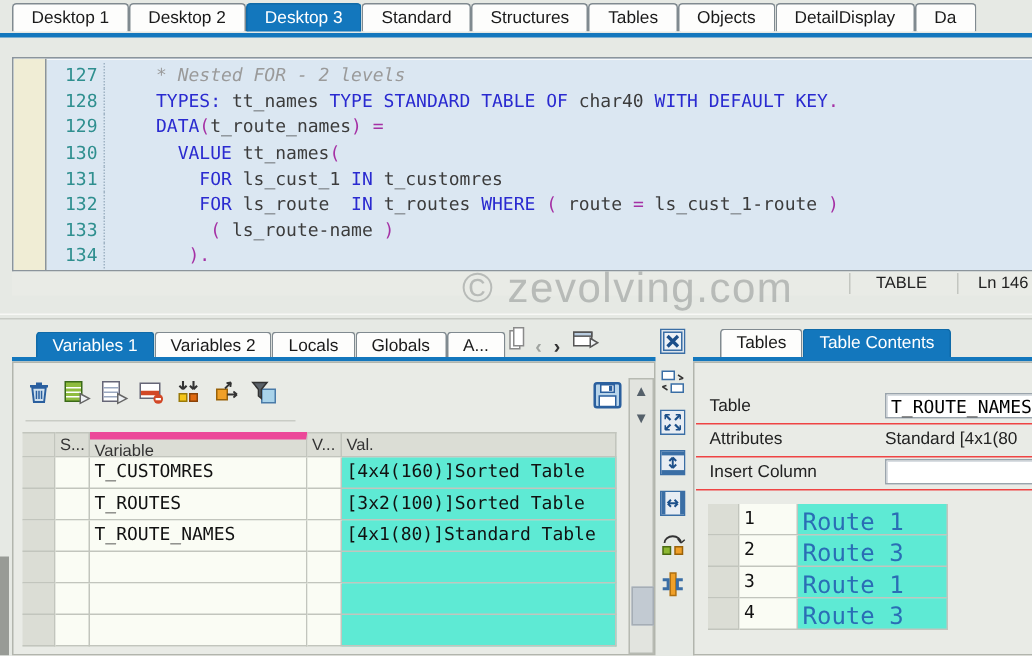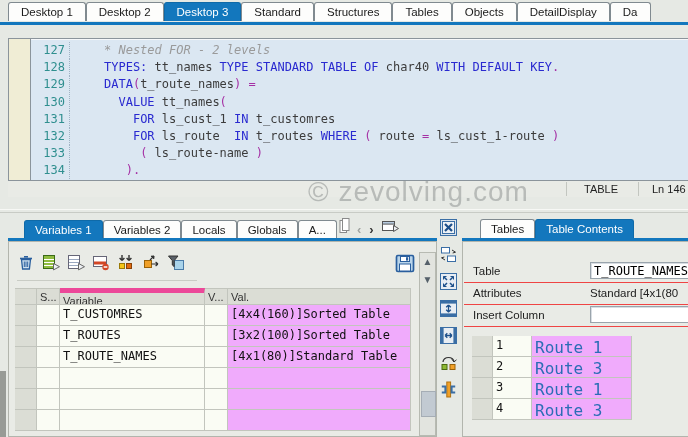--- a/index.html
+++ b/index.html
@@ -58,21 +58,21 @@
   .sb-btn{position:absolute;left:0;width:15px;height:15px;text-align:center;line-height:14px;font-size:10px;color:#55606a;}
   .sb-thumb{position:absolute;left:1px;top:138px;width:13px;height:24px;background:#c2cad2;border:1px solid #a5adb5;}
 
   
   .grid{position:absolute;font-size:11px;color:#222;}
   .grow{display:flex;}
   .gcell{border-right:1px solid #c2c5bd;border-bottom:1px solid #c2c5bd;box-sizing:border-box;overflow:hidden;white-space:nowrap;padding:2px 3px 0 3px;}
   .ghead{background:#dbddd5;color:#333;}
   .gsel{background:#dbddd5;}
   .gwhite{background:#fafcf4;}
-  .gblue{background:#f0abfc;}
+  .gblue{background:#5eead4;}
   .gval{font-size:12px;color:#111;}
   .glink{font-size:16px;color:#2a6db5;}
 
   
   .form-row{position:absolute;left:1px;width:264px;height:22px;border-bottom:1px solid #ef4444;text-decoration:underline;}
   .form-label{position:absolute;left:9px;top:5px;font-size:11.5px;color:#222;}
   .form-input{position:absolute;left:126px;top:2px;width:110px;height:17px;background:#fff;border:1px solid #9aa4ac;box-shadow:inset 1px 1px 0 #d8dde2;font-size:12px;padding:1px 3px 0 3px;box-sizing:border-box;}
   .form-text{position:absolute;left:126px;top:5px;font-size:11.5px;color:#222;white-space:nowrap;}
 
   

